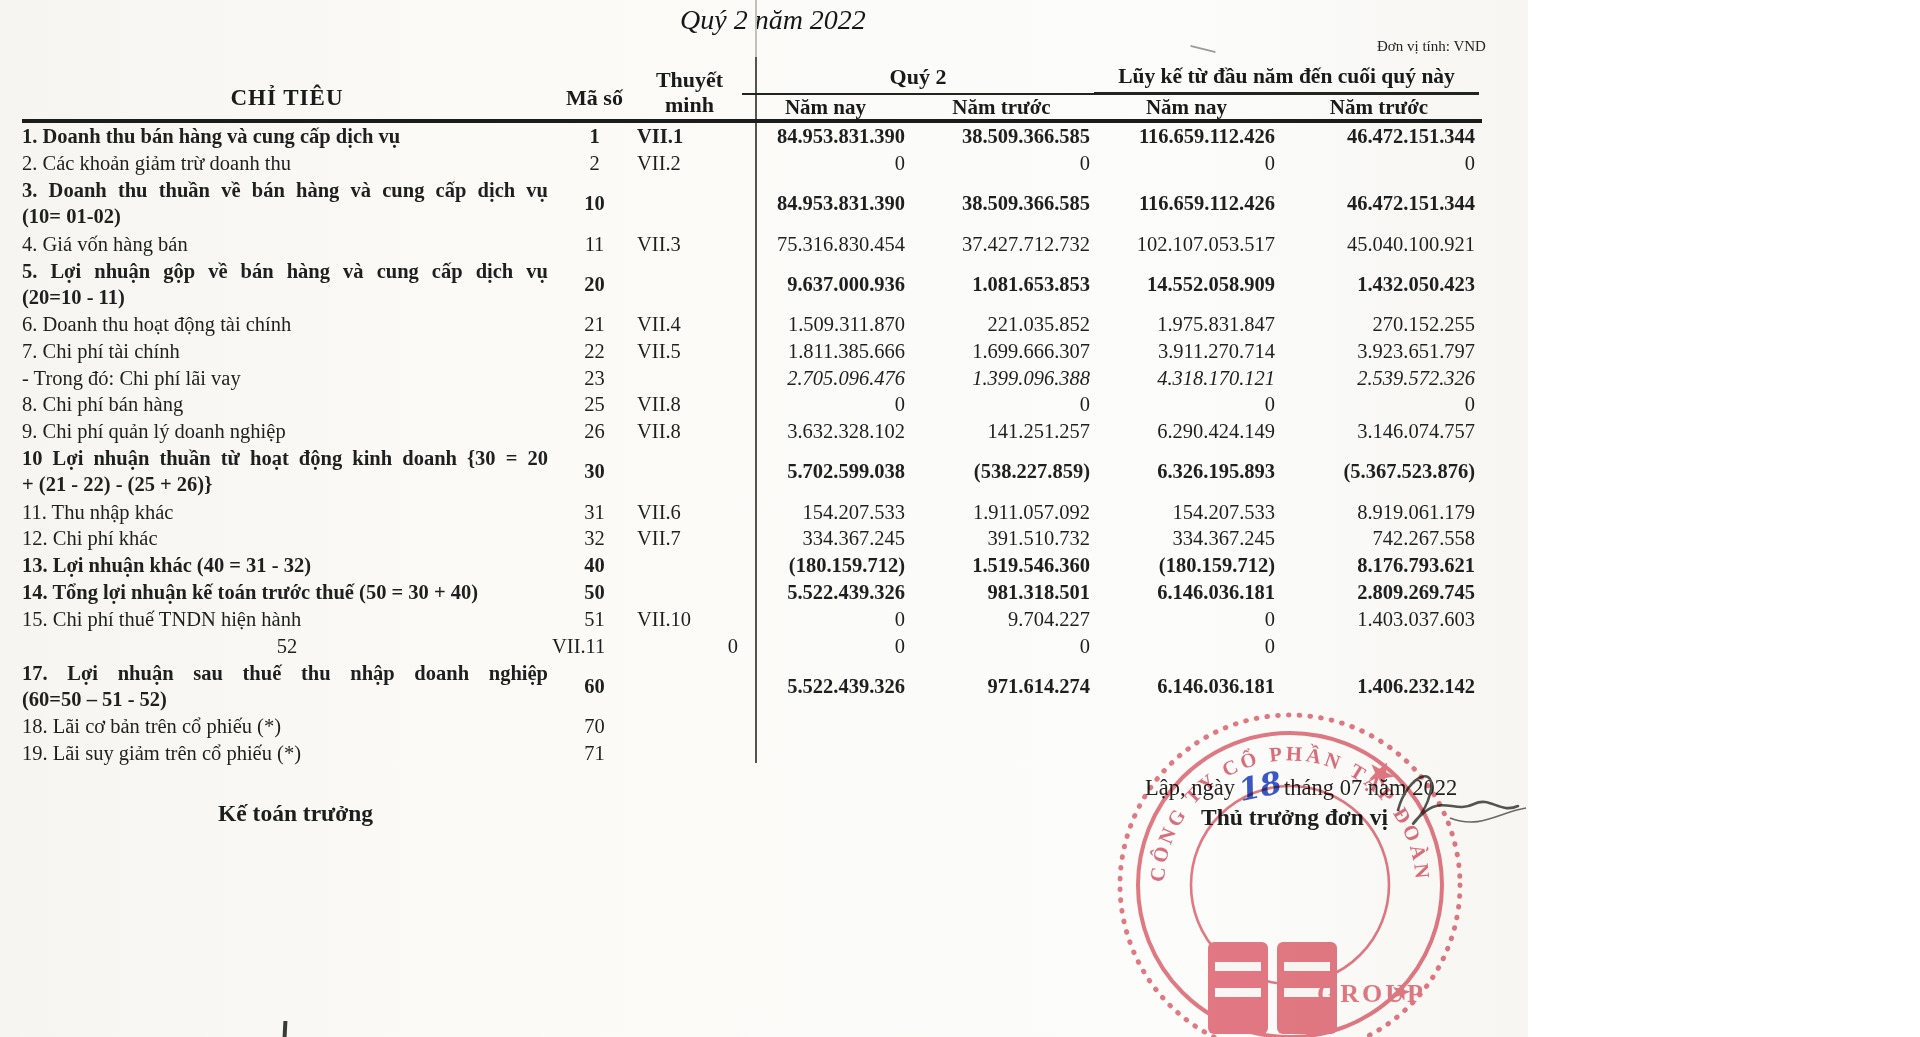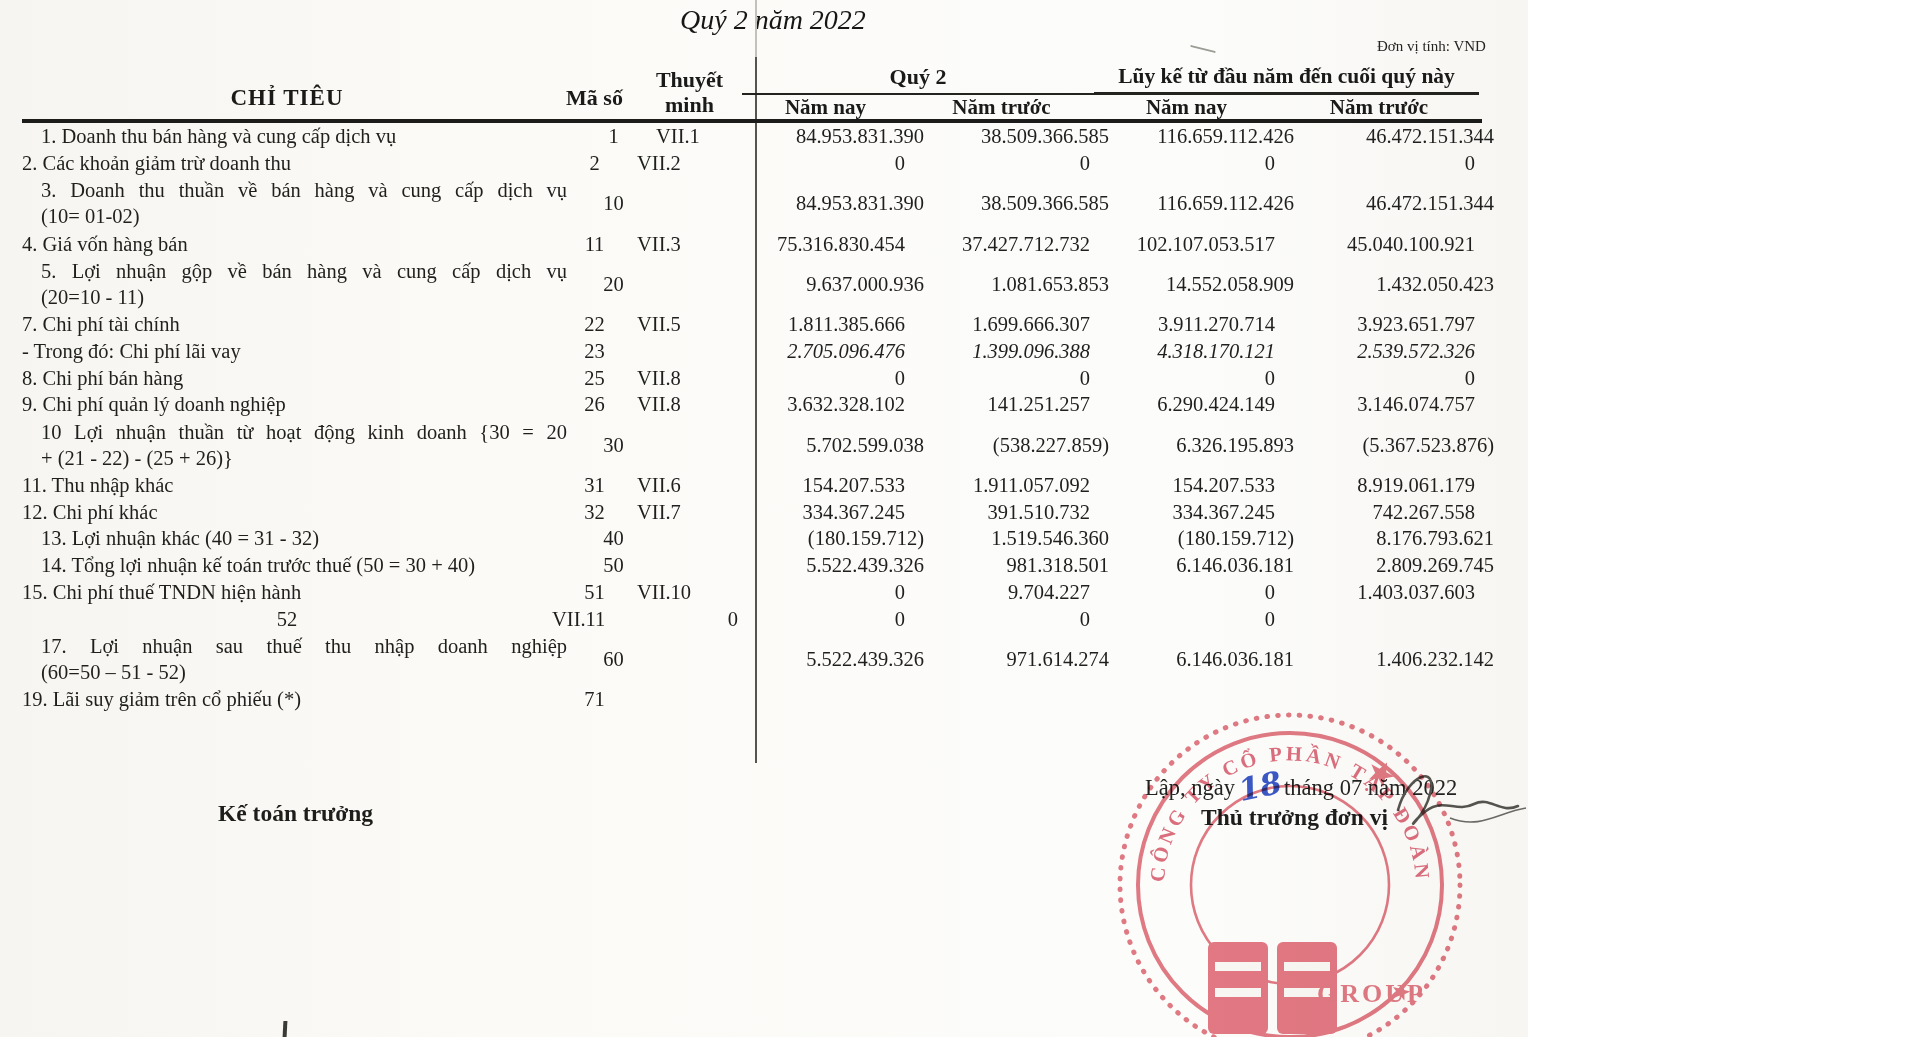--- a/index.html
+++ b/index.html
@@ -22,21 +22,21 @@
   .hm { grid-area:1/2/3/3; display:flex; align-items:flex-end; justify-content:center; padding-bottom:8px; }
   .ht { grid-area:1/3/3/4; display:flex; flex-direction:column; align-items:center; justify-content:flex-end; line-height:25px; padding-bottom:2px; }
   .hg1 { grid-area:1/4/2/6; align-self:end; text-align:center; border-bottom:2px solid #23231f; padding-bottom:3px; }
   .hg2 { grid-area:1/6/2/8; align-self:end; text-align:center; border-bottom:3px solid #23231f; padding-bottom:3px; font-size:21.5px; }
   .hs { align-self:center; text-align:center; font-size:21px; }
   .hs1{ grid-area:2/4/3/5; } .hs2{ grid-area:2/5/3/6; } .hs3{ grid-area:2/6/3/7; } .hs4{ grid-area:2/7/3/8; }
 
   .row { display:grid; grid-template-columns:530px 85px 105px 167px 185px 185px 200px;
          align-items:center; height:26.8px; }
   .row.two { height:53.6px; }
-  .row.bold { font-weight:normal;margin-left:19px; }
+  .row.bold { font-weight:bold; }
   .c { font-size:20.5px; line-height:26px; color:#1f1f1d; }
   .c-label { padding-right:4px; }
   .jline { text-align:justify; text-align-last:justify; }
   .c-ms { text-align:center; }
   .c-tm { text-align:left; }
   .c-num { text-align:right; padding-right:4px; font-variant-numeric:tabular-nums; }
   .row.it .c-num { font-style:italic; }
 
   .date-line { position:absolute; left:1145px; top:766px; font-size:22.5px; color:#232321; white-space:nowrap; }
   .day { display:inline-block; color:#3a57c4; font-size:31px; font-style:italic; font-weight:bold;
@@ -122,20 +122,29 @@
             <div>(20=10 - 11)</div>
           </div>
           <div class="c c-ms">20</div>
           <div class="c c-tm"></div>
           <div class="c c-num">9.637.000.936</div>
           <div class="c c-num">1.081.653.853</div>
           <div class="c c-num">14.552.058.909</div>
           <div class="c c-num">1.432.050.423</div>
         </div>
         <div class="row">
+          <div class="c c-label">6. Doanh thu hoạt động tài chính</div>
+          <div class="c c-ms">21</div>
+          <div class="c c-tm">VII.4</div>
+          <div class="c c-num">1.509.311.870</div>
+          <div class="c c-num">221.035.852</div>
+          <div class="c c-num">1.975.831.847</div>
+          <div class="c c-num">270.152.255</div>
+        </div>
+        <div class="row">
           <div class="c c-label">7. Chi phí tài chính</div>
           <div class="c c-ms">22</div>
           <div class="c c-tm">VII.5</div>
           <div class="c c-num">1.811.385.666</div>
           <div class="c c-num">1.699.666.307</div>
           <div class="c c-num">3.911.270.714</div>
           <div class="c c-num">3.923.651.797</div>
         </div>
         <div class="row it">
           <div class="c c-label"> - Trong đó: Chi phí lãi vay</div>
@@ -233,20 +242,29 @@
           <div class="c c-label">
             <div class="jline">17. Lợi nhuận sau thuế thu nhập doanh nghiệp</div>
             <div>(60=50 – 51 - 52)</div>
           </div>
           <div class="c c-ms">60</div>
           <div class="c c-tm"></div>
           <div class="c c-num">5.522.439.326</div>
           <div class="c c-num">971.614.274</div>
           <div class="c c-num">6.146.036.181</div>
           <div class="c c-num">1.406.232.142</div>
+        </div>
+        <div class="row">
+          <div class="c c-label">18. Lãi cơ bản trên cổ phiếu (*)</div>
+          <div class="c c-ms">70</div>
+          <div class="c c-tm"></div>
+          <div class="c c-num"></div>
+          <div class="c c-num"></div>
+          <div class="c c-num"></div>
+          <div class="c c-num"></div>
         </div>
         <div class="row">
           <div class="c c-label">19. Lãi suy giảm trên cổ phiếu (*)</div>
           <div class="c c-ms">71</div>
           <div class="c c-tm"></div>
           <div class="c c-num"></div>
           <div class="c c-num"></div>
           <div class="c c-num"></div>
           <div class="c c-num"></div>
         </div>

